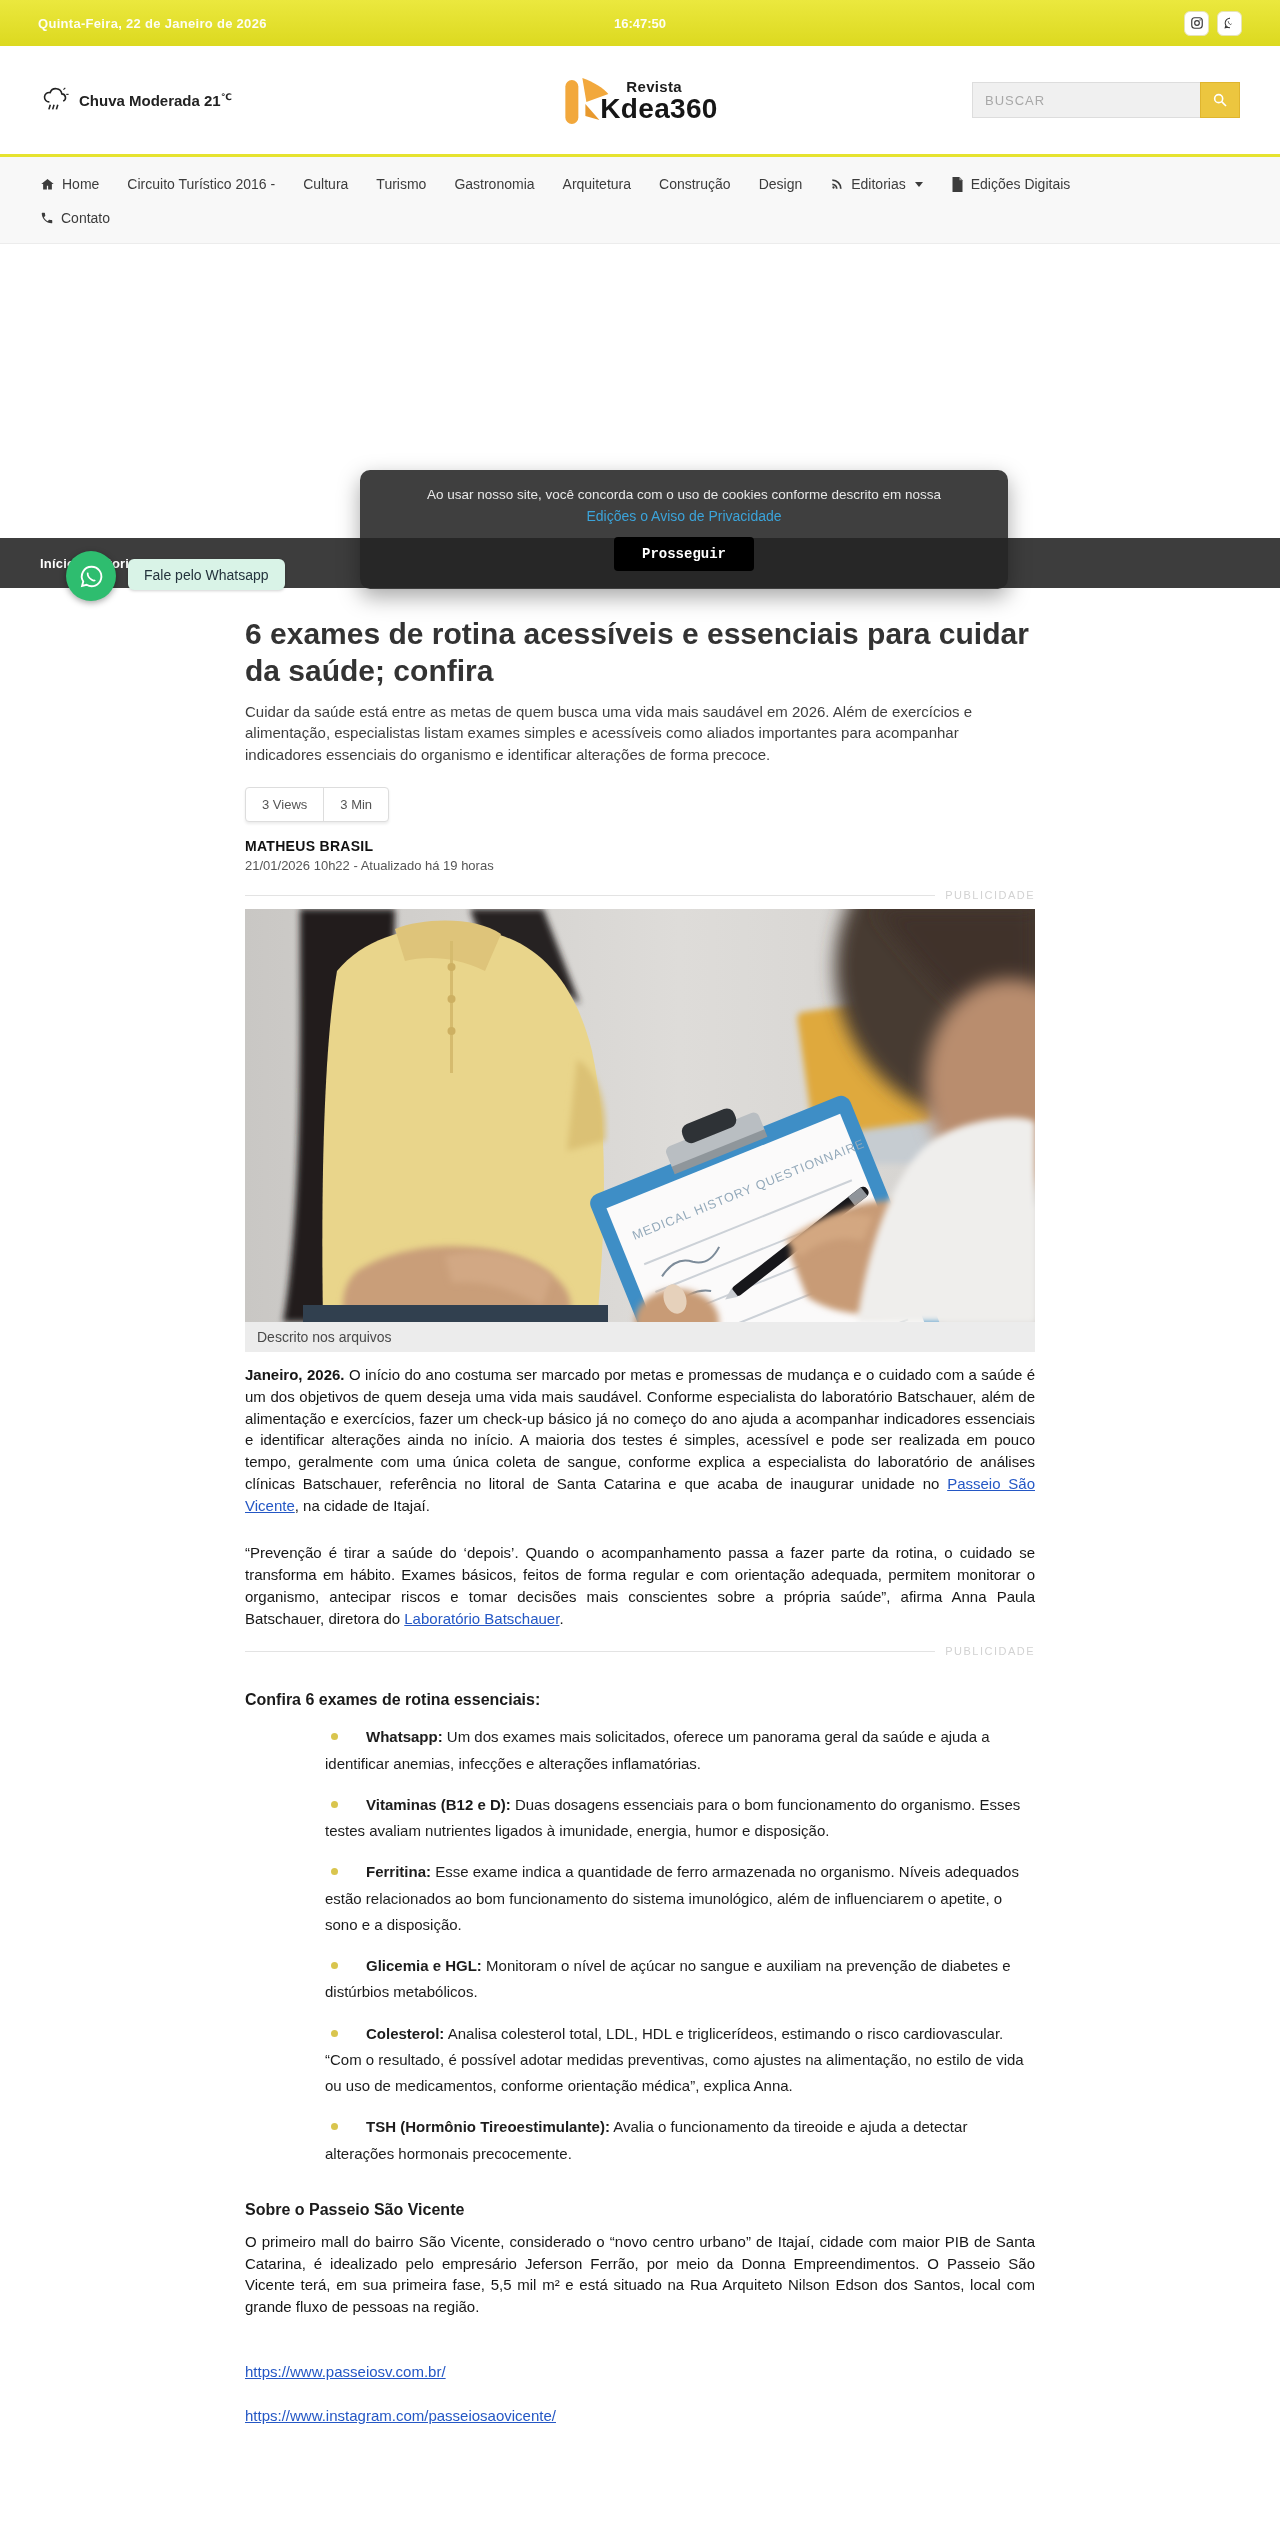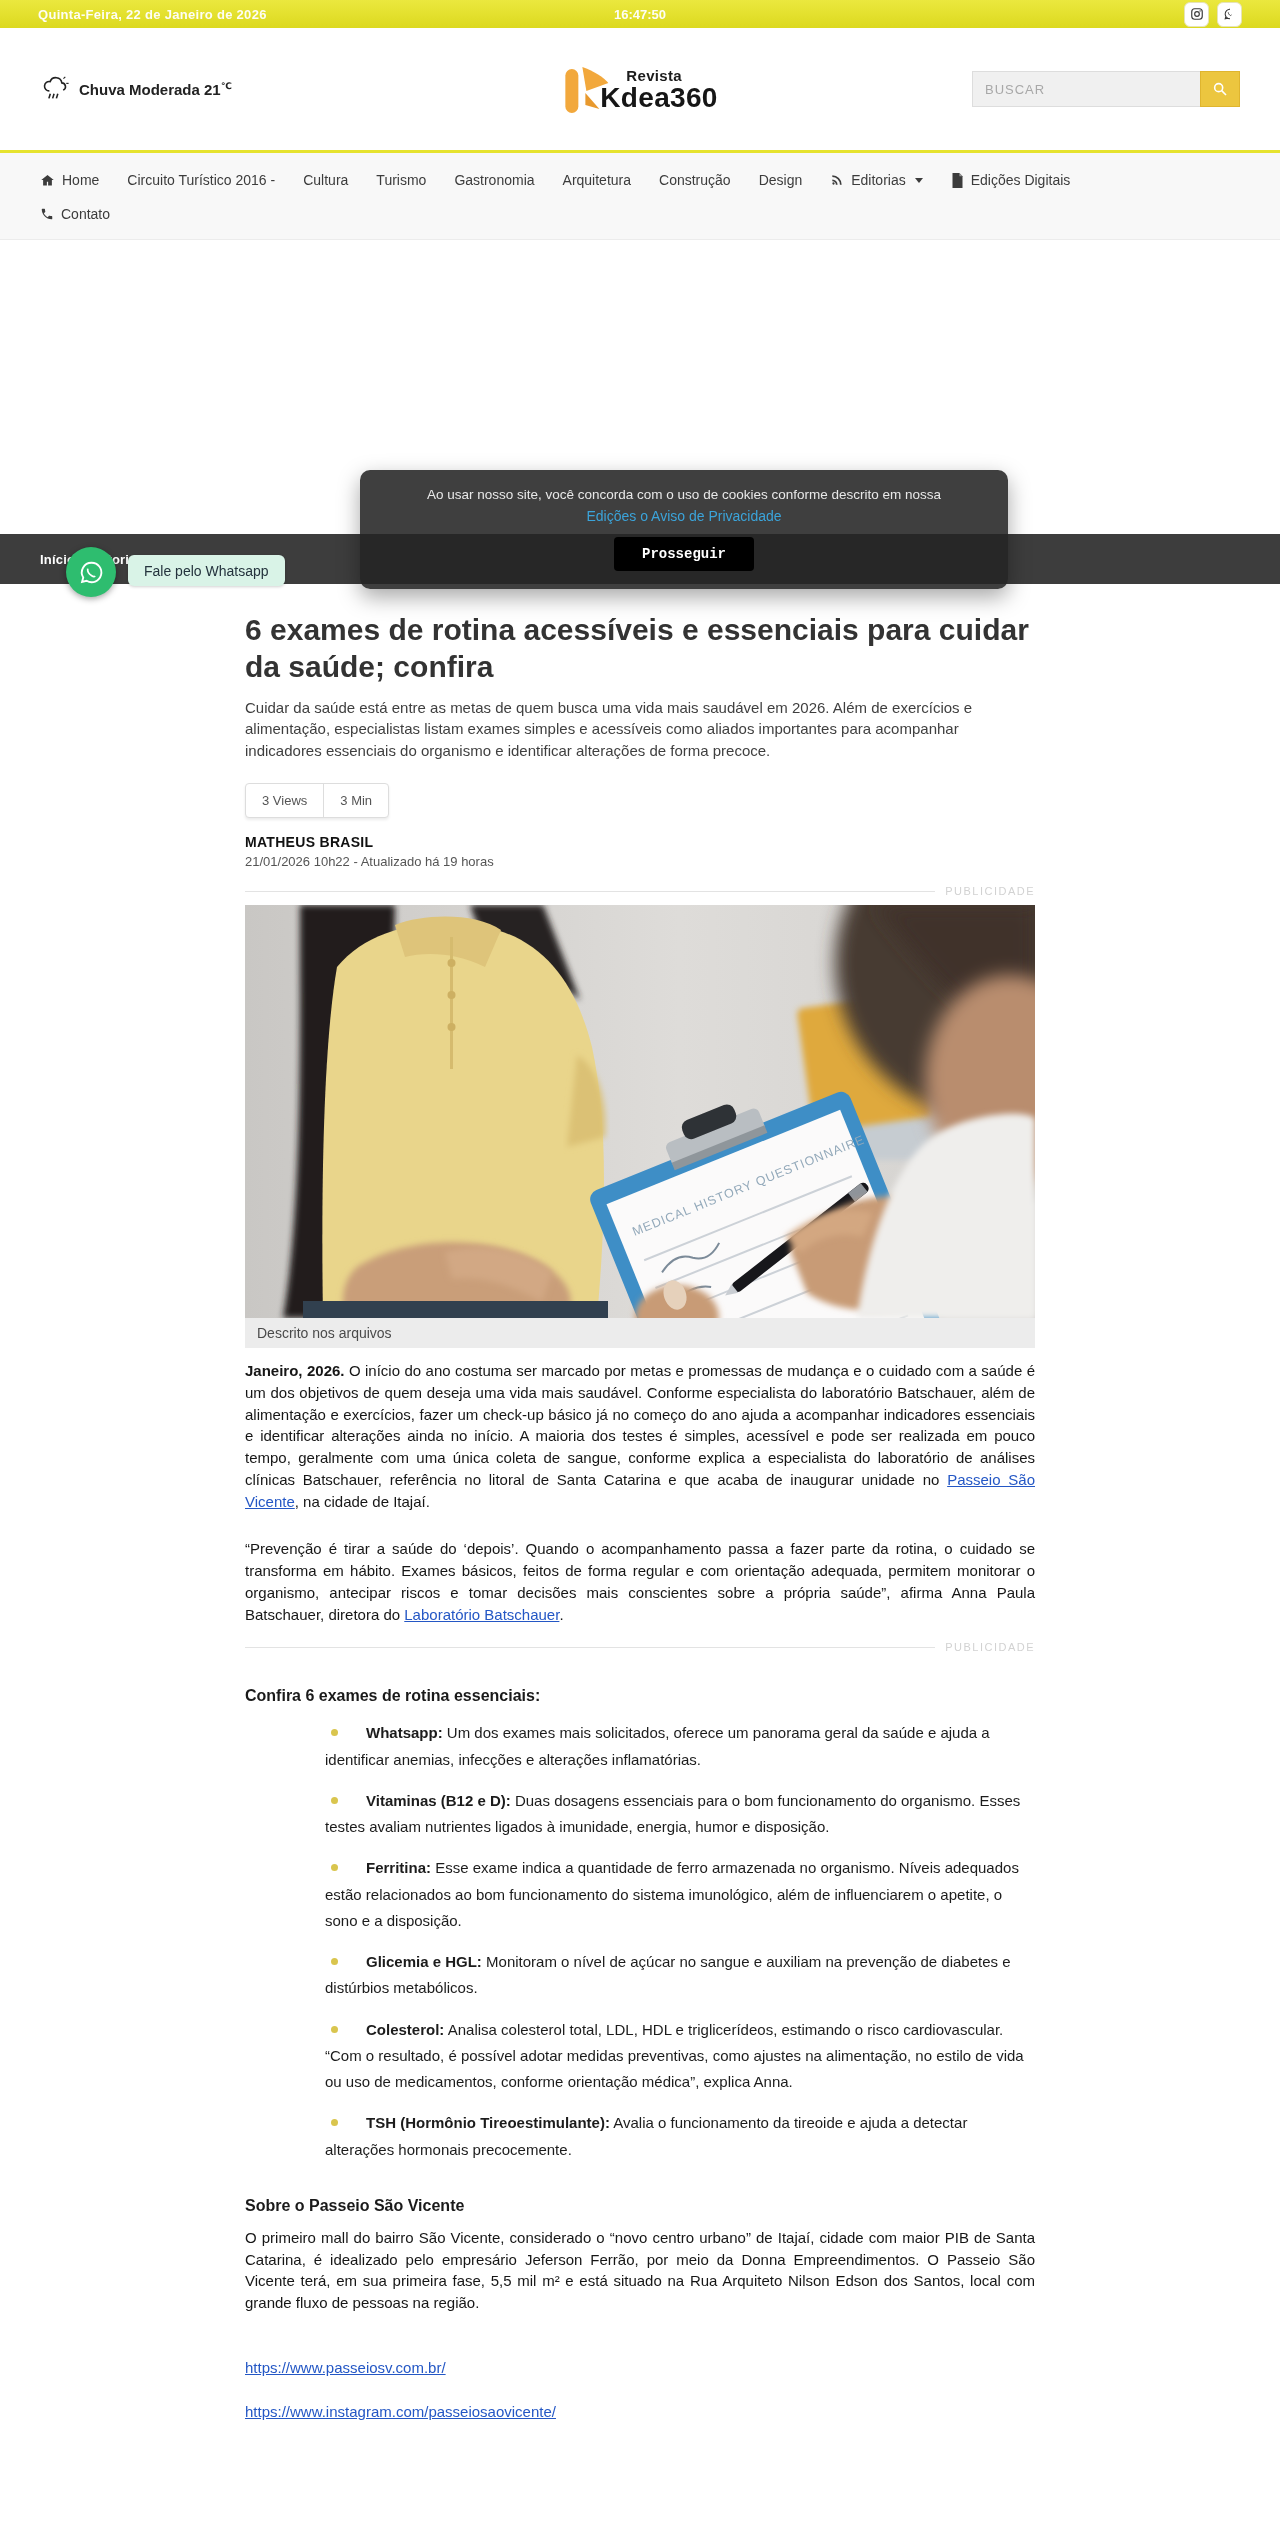--- a/index.html
+++ b/index.html
@@ -1,29 +1,29 @@
 <!DOCTYPE html>
 <html lang="pt-br"><head>
 <meta charset="utf-8">
 <style>
   * { box-sizing: border-box; margin: 0; padding: 0; }
   body { background:#fff; font-family:"Liberation Sans","DejaVu Sans",sans-serif; }
   .page { width:1280px; height:2522px; margin:0 auto; position:relative; background:#fff; overflow:hidden; }
 
   
-  .topbar { height:28px; background:linear-gradient(180deg,#ebe83e 0%,#dcd91f 100%);
+  .topbar { height:46px; background:linear-gradient(180deg,#ebe83e 0%,#dcd91f 100%);
     display:flex; align-items:center; padding:0 38px; position:relative; }
   .topbar-date { font-size:13px; color:rgba(255,255,255,.95); font-weight:600; letter-spacing:.3px; }
   .topbar-time { position:absolute; left:50%; transform:translateX(-50%); font-size:13px; color:rgba(255,255,255,.95); font-weight:600; }
   .topbar-social { margin-left:auto; display:flex; gap:8px; }
   .social-btn { width:25px; height:25px; background:#fff; border:1px solid #e6e3b8; border-radius:6px;
     display:flex; align-items:center; justify-content:center; cursor:pointer; }
 
   
-  .masthead { height:122px; position:relative; background:#fff; }
+  .masthead { height:108px; position:relative; background:#fff; }
   .weather { position:absolute; left:40px; top:50%; transform:translateY(-50%);
     display:flex; align-items:center; gap:9px; font-size:15px; font-weight:700; color:#222; }
   .weather sup { font-size:9px; font-weight:700; }
   .logo { position:absolute; left:50%; top:50%; transform:translate(-50%,-50%); display:flex; align-items:center;text-align:right; }
   .logo-icon { margin-right:-10px; }
   .logo-texts { display:flex; flex-direction:column; align-items:flex-start; }
   .logo-top { font-size:15px; font-weight:800; color:#1c1c1c; margin-left:26px; letter-spacing:.3px; }
   .logo-name { font-size:28px; font-weight:800; color:#161616; letter-spacing:.3px; line-height:1; }
   .search { position:absolute; right:40px; top:50%; transform:translateY(-50%); display:flex; }
   .search input { width:228px; height:36px; background:#f0f0f0; border:1px solid #ddd; border-right:none;

